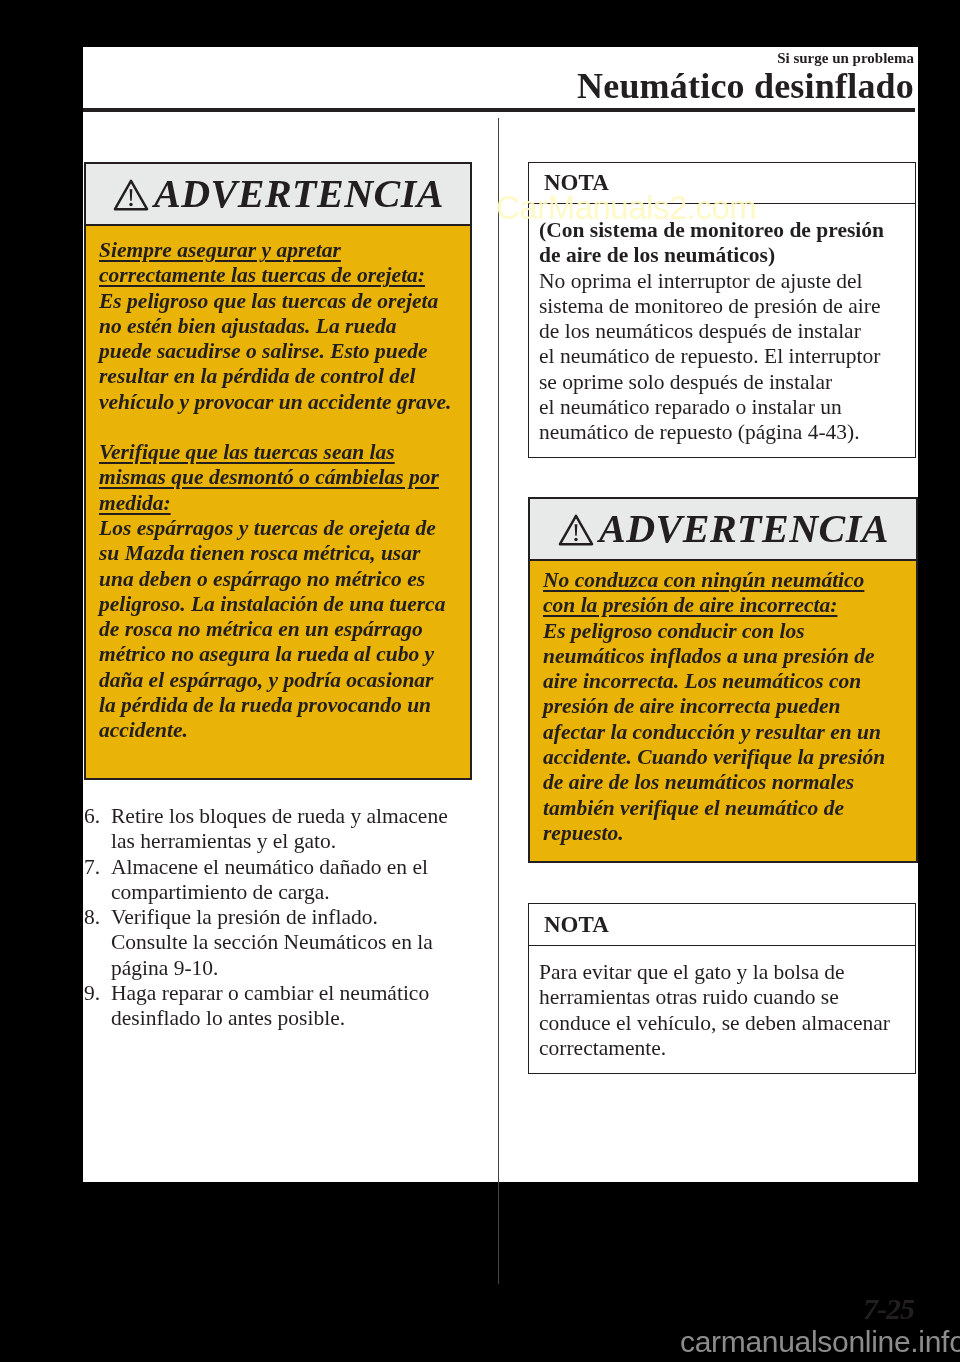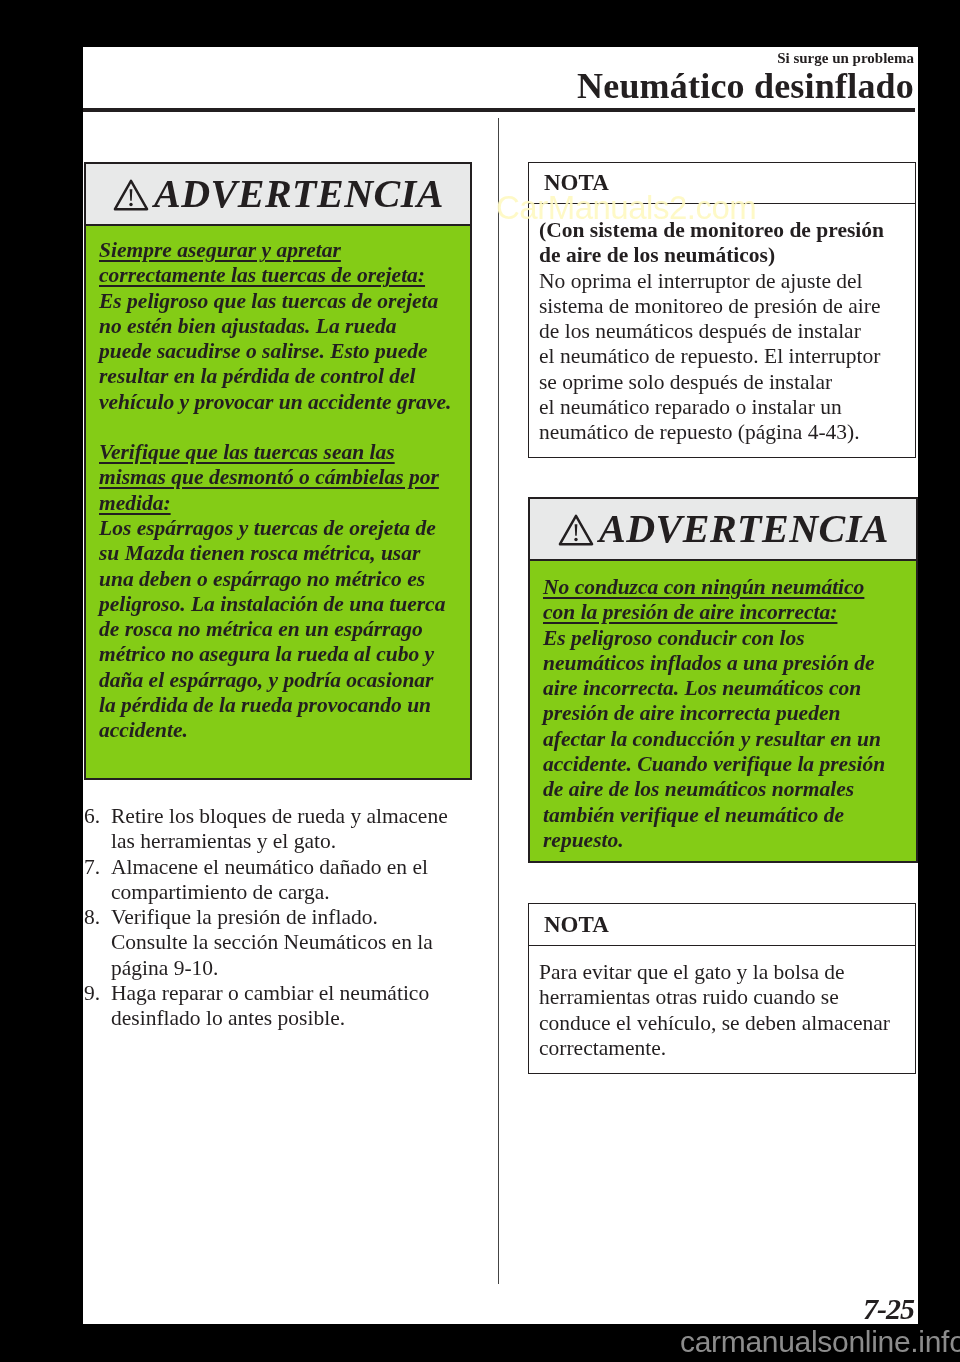--- a/index.html
+++ b/index.html
@@ -1,25 +1,25 @@
 <!DOCTYPE html>
 <html><head>
 <meta charset="utf-8">
 <style>
   html, body { margin:0; padding:0; }
   body { width:960px; height:1362px; background:#000; position:relative; overflow:hidden;
          font-family:"Liberation Serif","DejaVu Serif",serif; color:#231f20; }
-  .page { position:absolute; left:83px; top:47px; width:835px; height:1277px; background:#fff; }
+  .page { position:absolute; left:83px; top:47px; width:835px; height:1135px; background:#fff; }
   .abs { position:absolute; }
   .hdr-section { right:4px; top:3px; font-size:15px; font-weight:bold; text-align:right; white-space:nowrap; }
   .hdr-title { right:4px; top:18px; font-size:36px; font-weight:bold; text-align:right; white-space:nowrap; letter-spacing:0.2px; }
   .hdr-rule { left:0; top:61px; width:832px; height:4px; background:#231f20; }
   .col-divider { left:415px; top:71px; width:1px; height:1166px; background:#444; }
 
-  .warn { position:absolute; border:2px solid #231f20; background:#84cc16; box-sizing:border-box; }
+  .warn { position:absolute; border:2px solid #231f20; background:#eab308; box-sizing:border-box; }
   .warn-head { background:#e8e9e9; border-bottom:2px solid #231f20; height:60px; display:flex; align-items:center; justify-content:center; }
   .warn-title { font-style:italic; font-weight:bold; font-size:40px; letter-spacing:0.5px; line-height:1; }
   .warn-icon { width:38px; height:34px; margin-right:4px; margin-top:2px; }
   .warn-body { padding:12px 12px 0 13px; font-style:italic; font-weight:bold; font-size:21.5px; line-height:25.3px; }
   .warn-body .u { text-decoration:underline; text-decoration-thickness:1.5px; text-underline-offset:3px; display:block; }
   .warn-body .p { display:block; }
   .warn-body .gap { display:block; height:25px; }
 
   .nota { position:absolute; border:1.5px solid #231f20; background:#fff; box-sizing:border-box; }
   .nota-head { border-bottom:1.5px solid #231f20; font-weight:bold; font-size:23px; padding-left:15px; box-sizing:border-box; display:flex; align-items:center; }
@@ -127,21 +127,21 @@
 
   <div class="warn" style="left:445px; top:450px; width:390px; height:366px;">
     <div class="warn-head">
       <svg class="warn-icon" viewBox="0 0 40 36">
         <path d="M20 3 L37 33 L3 33 Z" fill="none" stroke="#231f20" stroke-width="2.6" stroke-linejoin="round"></path>
         <path d="M18.6 12 h2.8 l-0.6 12 h-1.6 z" fill="#231f20"></path>
         <circle cx="20" cy="28" r="1.8" fill="#231f20"></circle>
       </svg>
       <span class="warn-title">ADVERTENCIA</span>
     </div>
-    <div class="warn-body" style="padding-top:14px;">
+    <div class="warn-body" style="padding-top:7px;">
       <span class="u">No conduzca con ningún neumático</span>
       <span class="u">con la presión de aire incorrecta:</span>
       <span class="p">Es peligroso conducir con los</span>
       <span class="p">neumáticos inflados a una presión de</span>
       <span class="p">aire incorrecta. Los neumáticos con</span>
       <span class="p">presión de aire incorrecta pueden</span>
       <span class="p">afectar la conducción y resultar en un</span>
       <span class="p">accidente. Cuando verifique la presión</span>
       <span class="p">de aire de los neumáticos normales</span>
       <span class="p">también verifique el neumático de</span>

